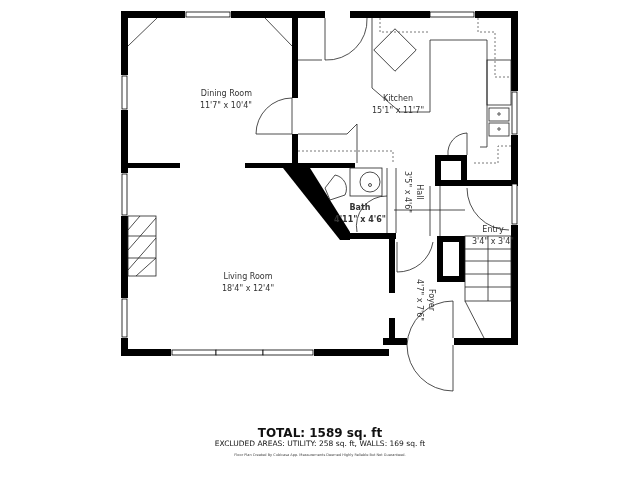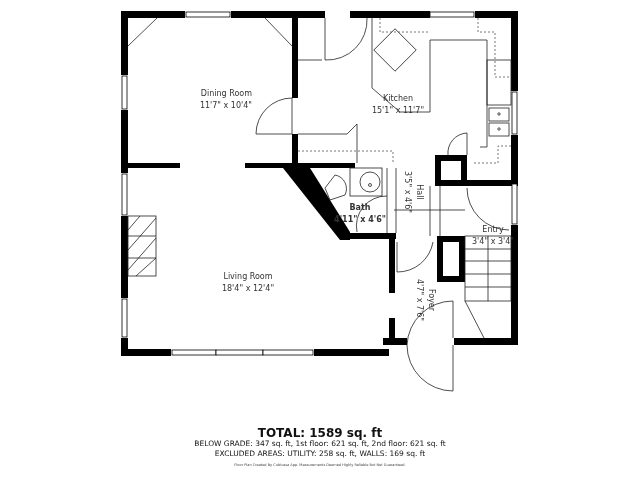--- a/index.html
+++ b/index.html
@@ -162,16 +162,15 @@
   <span>Living Room</span>
   <span>18'4" x 12'4"</span>
 </div>
 <div class="room-label rot" style="left:390px;top:288px;width:70px;">
   <span>Foyer</span>
   <span>4'7" x 7'6"</span>
 </div>
 
 <div id="footer">
   <div class="total">TOTAL: 1589 sq. ft</div>
-  <div class="line">BELOW GRADE: 347 sq. ft, 1st floor: 621 sq. ft, 2nd floor: 621 sq. ft</div>
   <div class="line">EXCLUDED AREAS: UTILITY: 258 sq. ft, WALLS: 169 sq. ft</div>
   <div class="credit">Floor Plan Created By Cubicasa App. Measurements Deemed Highly Reliable But Not Guaranteed.</div>
 </div>
 
 </body></html>

